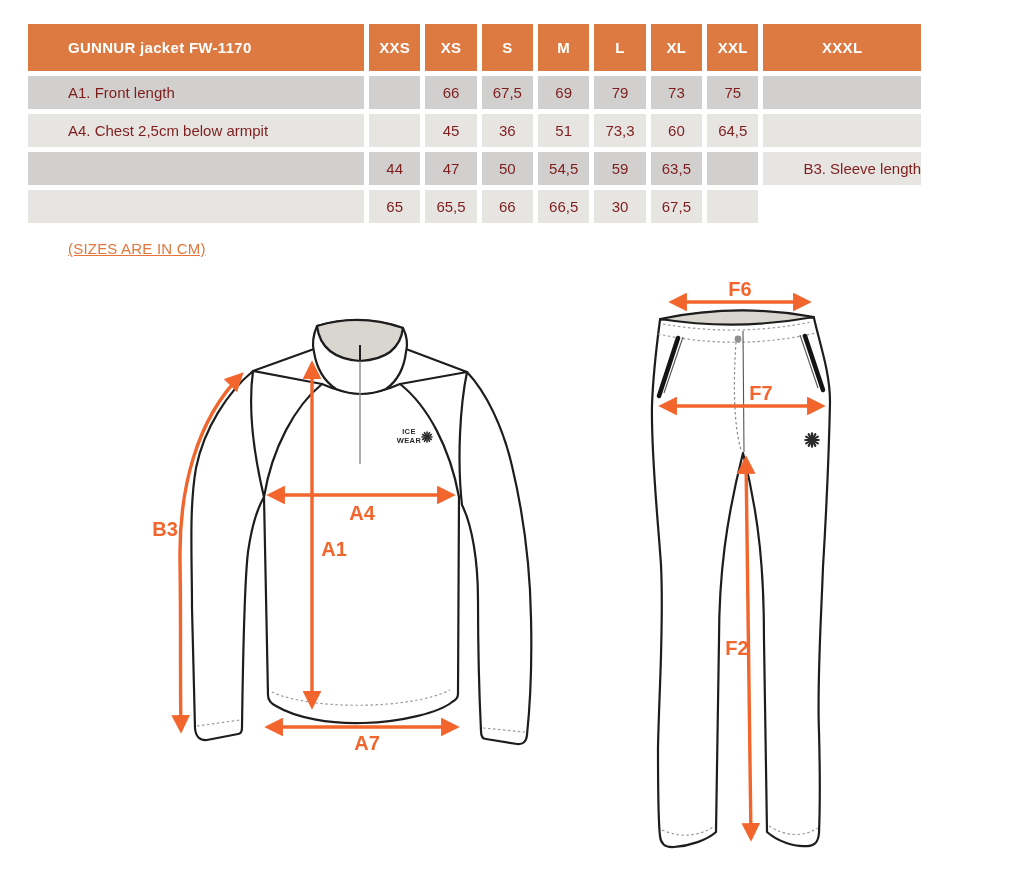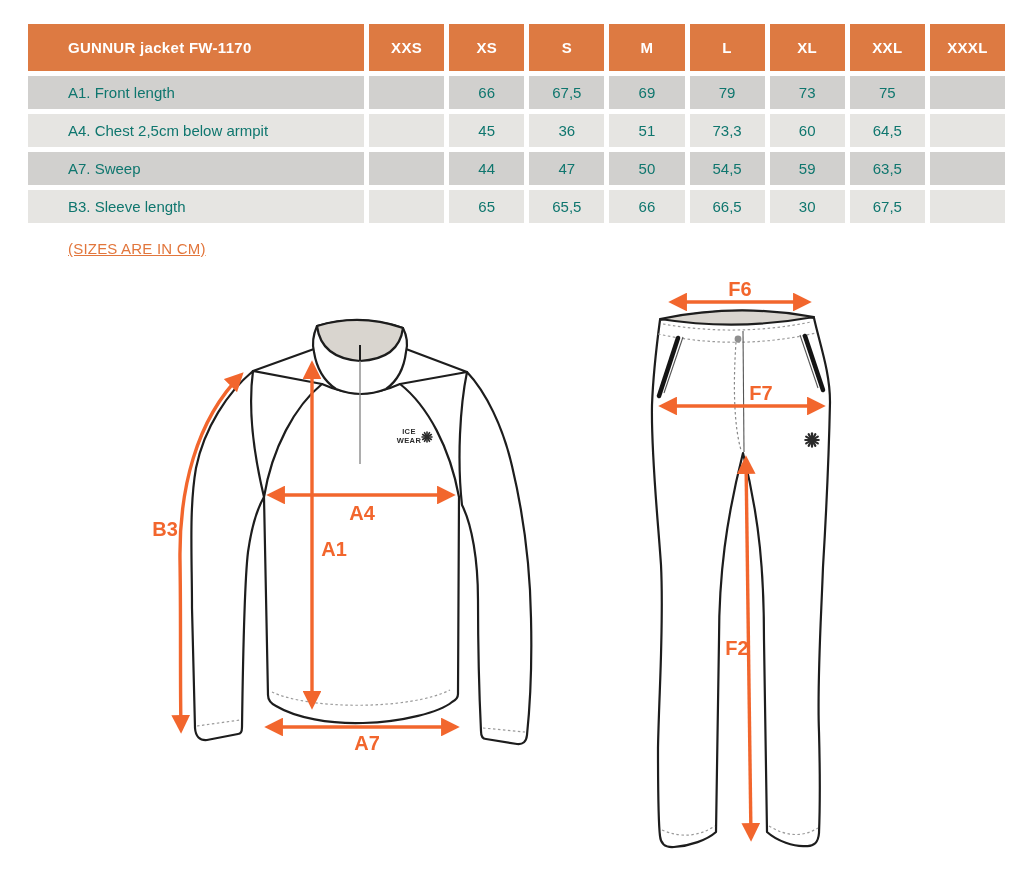--- a/index.html
+++ b/index.html
@@ -1,28 +1,28 @@
 <!DOCTYPE html>
 <html style="--header-bg: #dd7a42; --arrow: #f2662d; --note: #e2763c; --row-dark: #d1d0ce; --row-light: #e6e5e2; --ink: #1d1d1d;"><head>
 <meta charset="utf-8">
 <style>
   html,body{margin:0;padding:0;background:#fff;}
   body{font-family:"Liberation Sans", sans-serif;}
   .page{position:relative;width:1033px;height:890px;background:#fff;overflow:hidden;}
 
   
   .size-grid{
-    position:absolute;left:28px;top:24px;width:977px;
+    position:absolute;left:28px;top:24px;width:893px;
     display:grid;
     grid-template-columns:336px repeat(8,1fr);
     grid-template-rows:47px repeat(4,33px);
     gap:5px;
   }
   .cell{display:flex;align-items:center;justify-content:center;
-        font-size:15px;color:#0f766e;white-space:nowrap;}
+        font-size:15px;color:#7f1d1d;white-space:nowrap;}
   .cell.h{background:var(--header-bg);color:#fff;font-weight:700;letter-spacing:.3px;}
   .cell.first{justify-content:flex-start;padding-left:40px;}
   .cell.dark{background:var(--row-dark);}
   .cell.light{background:var(--row-light);}
 
   .note{position:absolute;left:68px;top:240px;font-size:15px;
         color:var(--note);letter-spacing:.2px;text-decoration:underline;}
 
   
   svg{position:absolute;overflow:visible;}
@@ -71,21 +71,20 @@
       <div class="cell dark"></div>
       <div class="cell light first">A4. Chest 2,5cm below armpit</div>
       <div class="cell light"></div>
       <div class="cell light">45</div>
       <div class="cell light">36</div>
       <div class="cell light">51</div>
       <div class="cell light">73,3</div>
       <div class="cell light">60</div>
       <div class="cell light">64,5</div>
       <div class="cell light"></div>
-      <div class="cell dark first">A7. Sweep</div>
       <div class="cell dark"></div>
       <div class="cell dark">44</div>
       <div class="cell dark">47</div>
       <div class="cell dark">50</div>
       <div class="cell dark">54,5</div>
       <div class="cell dark">59</div>
       <div class="cell dark">63,5</div>
       <div class="cell dark"></div>
       <div class="cell light first">B3. Sleeve length</div>
       <div class="cell light"></div>

